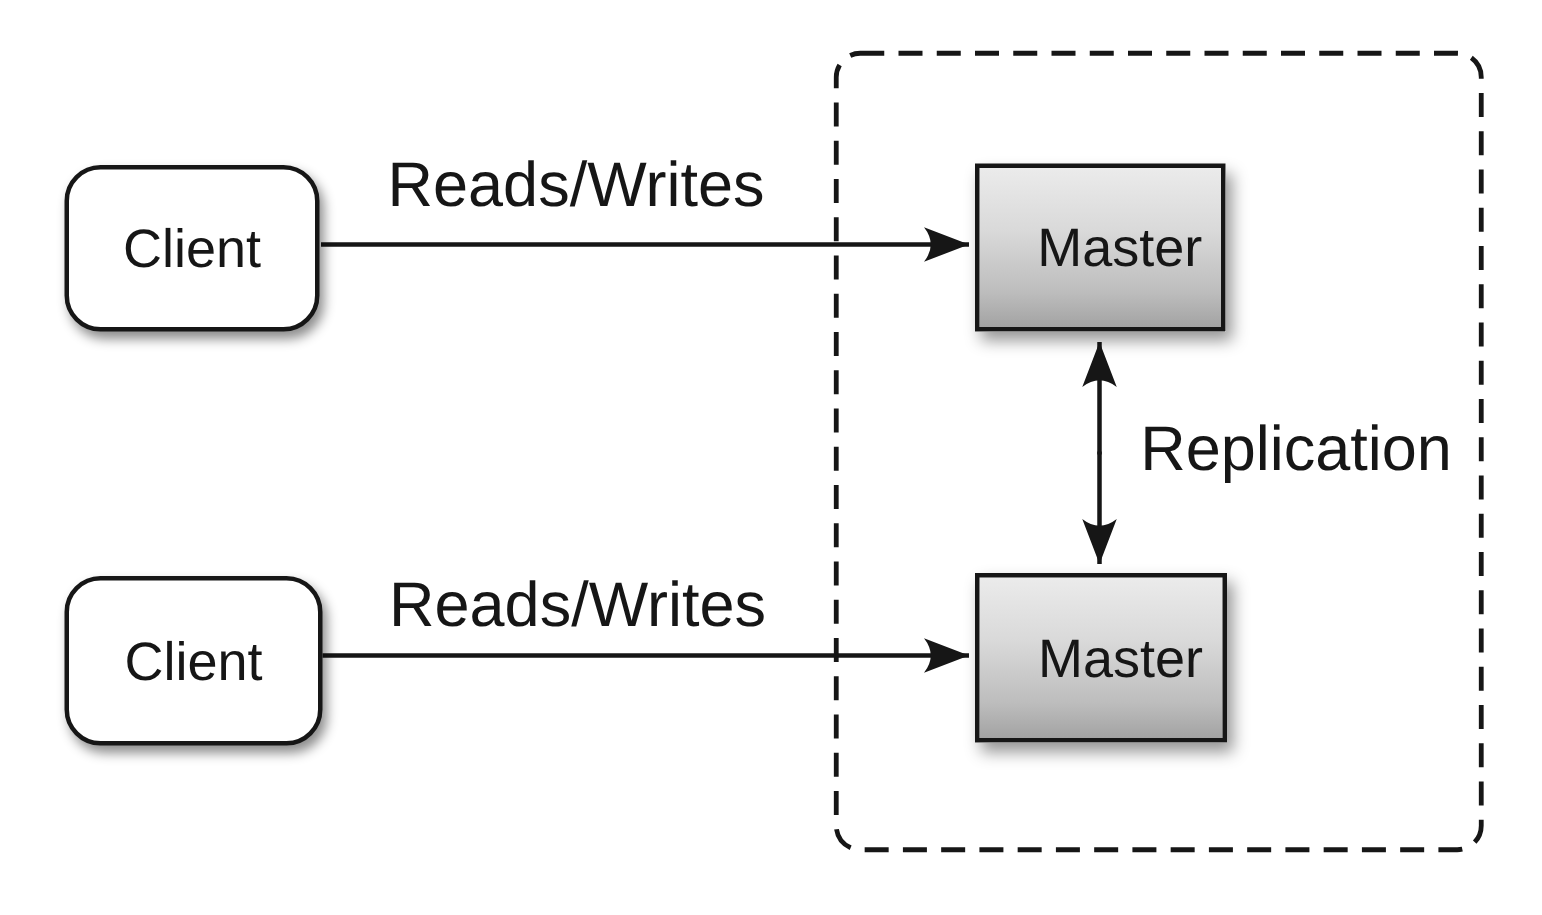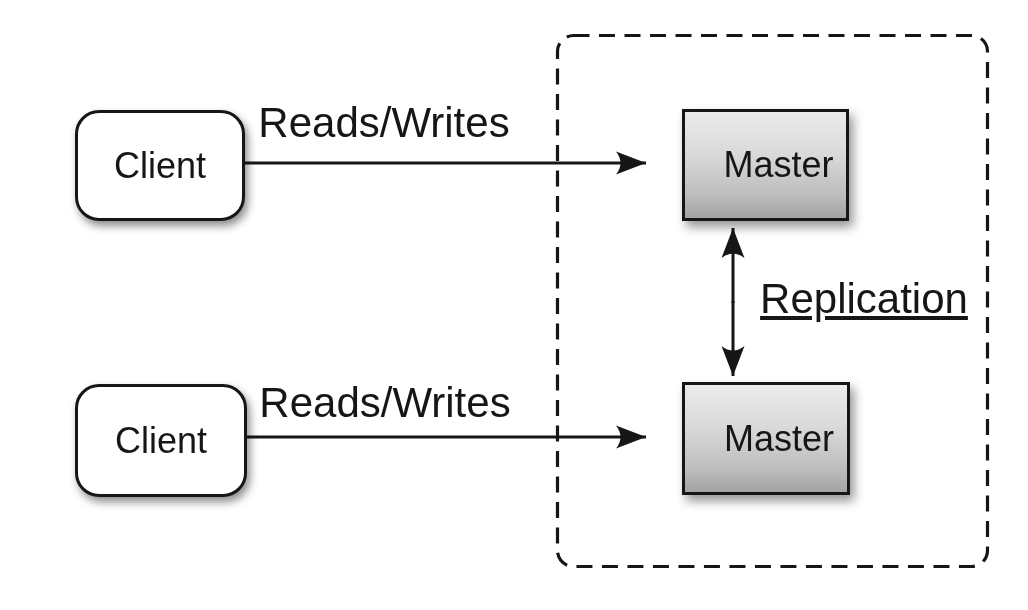--- a/index.html
+++ b/index.html
@@ -41,21 +41,20 @@
   }
   .node {
     position: absolute;
     display: flex;
     align-items: center;
     justify-content: center;
     box-sizing: border-box;
     font-size: 36px;
     line-height: 1;
     color: var(--ink, #161616);
-    margin-left: 32px;
   }
   .client-node {
     background: #ffffff;
     border: 3.5px solid var(--ink, #161616);
     border-radius: 24px;
     box-shadow: 3px 5px 8px rgba(0, 0, 0, 0.45);
   }
   .master-node {
     background: linear-gradient(to bottom,
       var(--master_gradient_top, #ebebeb) 0%,
@@ -74,21 +73,21 @@
     position: absolute;
     transform: translateX(-50%);
     font-size: 42px;
     line-height: 1.1;
     white-space: nowrap;
     color: var(--ink, #161616);
     text-align: right;
   }
   .label-rw-top    { left: 384px; top: 100px; }
   .label-rw-bottom { left: 385px; top: 380px; }
-  .label-replication { left: 864px; top: 276px; text-decoration: underline; }
+  .label-replication { left: 864px; top: 276px; }
 </style>
 </head>
 <body>
 
 <div class="diagram">
 
   <svg class="edge-layer" viewBox="0 0 1028 610" xmlns="http://www.w3.org/2000/svg">
     <defs>
       <marker id="arrow" markerUnits="userSpaceOnUse" markerWidth="34" markerHeight="28" refX="30" refY="13" orient="auto">
         <path class="arrowhead-shape" d="M0,1.5 Q9,13 0,24.5 L30,13 Z"></path>

